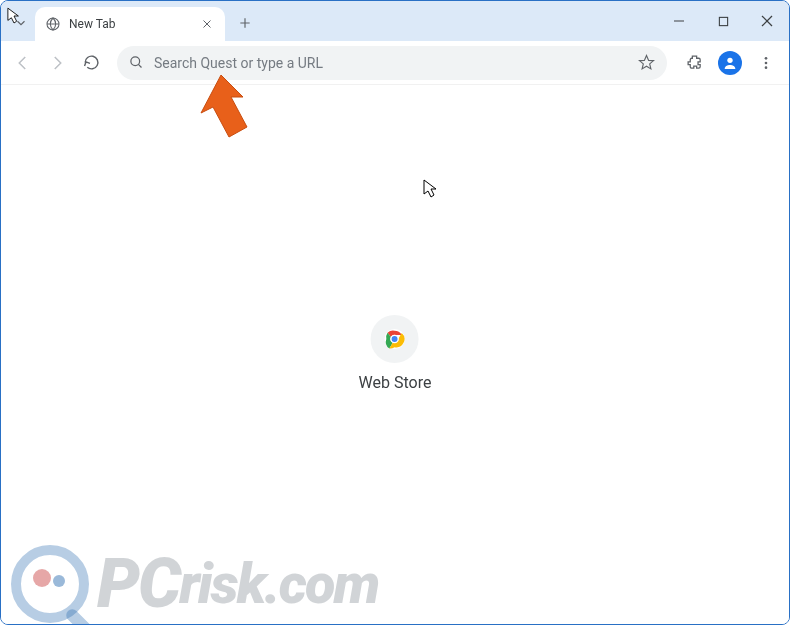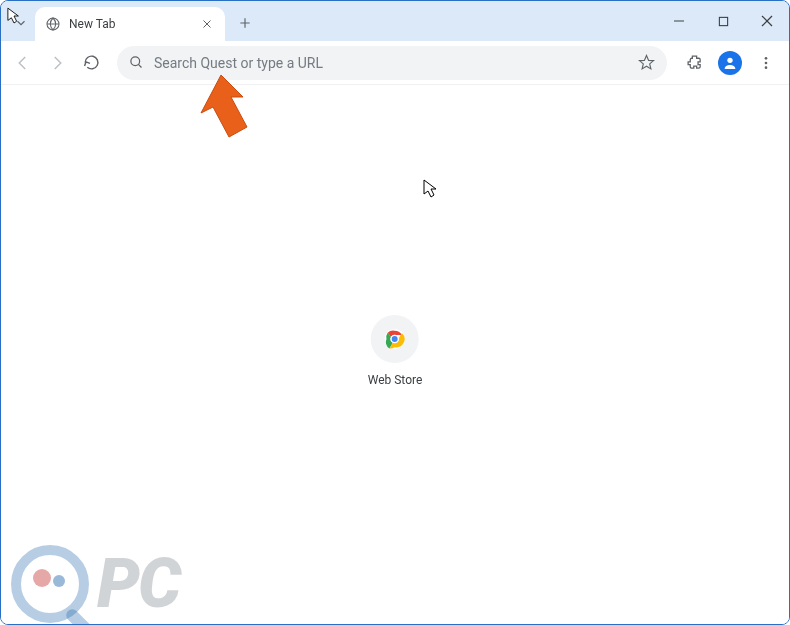--- a/index.html
+++ b/index.html
@@ -22,21 +22,21 @@
   .omnibox-search-icon { color: #5f6368; display: flex; }
   .omnibox-input { flex: 1; border: none; background: transparent; outline: none; font-size: 14px; color: #5f6368; }
   .omnibox-input::placeholder { color: #757b82; }
   .omnibox-star { color: #5f6368; display: flex; cursor: pointer; }
   .ext-btn, .profile-btn, .menu-btn { width: 30px; height: 30px; display: flex; align-items: center; justify-content: center; color: #5f6368; cursor: pointer; }
   .profile-avatar { width: 24px; height: 24px; background: #1a73e8; border-radius: 50%; display: flex; align-items: center; justify-content: center; }
 
   .content { position: relative; height: calc(625px - 40px - 44px - 2px); background: #fff; }
   .shortcut { position: absolute; left: 50%; top: 230px; transform: translateX(-50%); display: flex; flex-direction: column; align-items: center; gap: 10px; cursor: pointer; }
   .shortcut-circle { width: 48px; height: 48px; background: #f1f3f4; border-radius: 50%; display: flex; align-items: center; justify-content: center; }
-  .shortcut-label { font-size: 12px; color: #3c4043; }
+  .shortcut-label { font-size: 16px; color: #3c4043; }
 
   .arrow-annotation { position: absolute; left: 190px; top: 72px; pointer-events: none; }
 
   .cursor { position: absolute; left: 422px; top: 178px; pointer-events: none; }
   .pointer-cursor { position: absolute; left: 6px; top: 6px; pointer-events: none; }
 
   .watermark { position: absolute; left: 10px; bottom: 0px; font-family: Arial, sans-serif; font-style: italic; font-weight: 900; font-size: 68px; color: rgba(90,100,110,0.28); letter-spacing: -2px; display: flex; align-items: center; pointer-events: none; user-select: none; justify-content: space-between; }
   .watermark-eye { width: 78px; height: 78px; border: 10px solid rgba(30,100,170,0.32); border-radius: 50%; margin-right: 8px; position: relative; display: inline-block; }
   .watermark-eye::before { content: ""; position: absolute; width: 18px; height: 18px; background: rgba(200,60,60,0.45); border-radius: 50%; top: 14px; left: 12px; }
   .watermark-eye::after { content: ""; position: absolute; width: 12px; height: 12px; background: rgba(30,100,170,0.45); border-radius: 50%; top: 20px; left: 32px; }
@@ -174,13 +174,14 @@
 
 <svg class="pointer-cursor" width="14" height="18" viewBox="0 0 16 20">
   <path d="M1 1 L1 15 L5 12 L8 18 L11 16 L8 10 L13 10 Z" fill="#fff" stroke="#000" stroke-width="1"></path>
 </svg>
 
 <div class="watermark">
   <span class="watermark-eye">
       <span class="watermark-handle"></span>
     </span>
   <span class="wm-p">PC</span>
+    <span class="wm-rest">risk.com</span>
 </div>
 
 </body></html>

